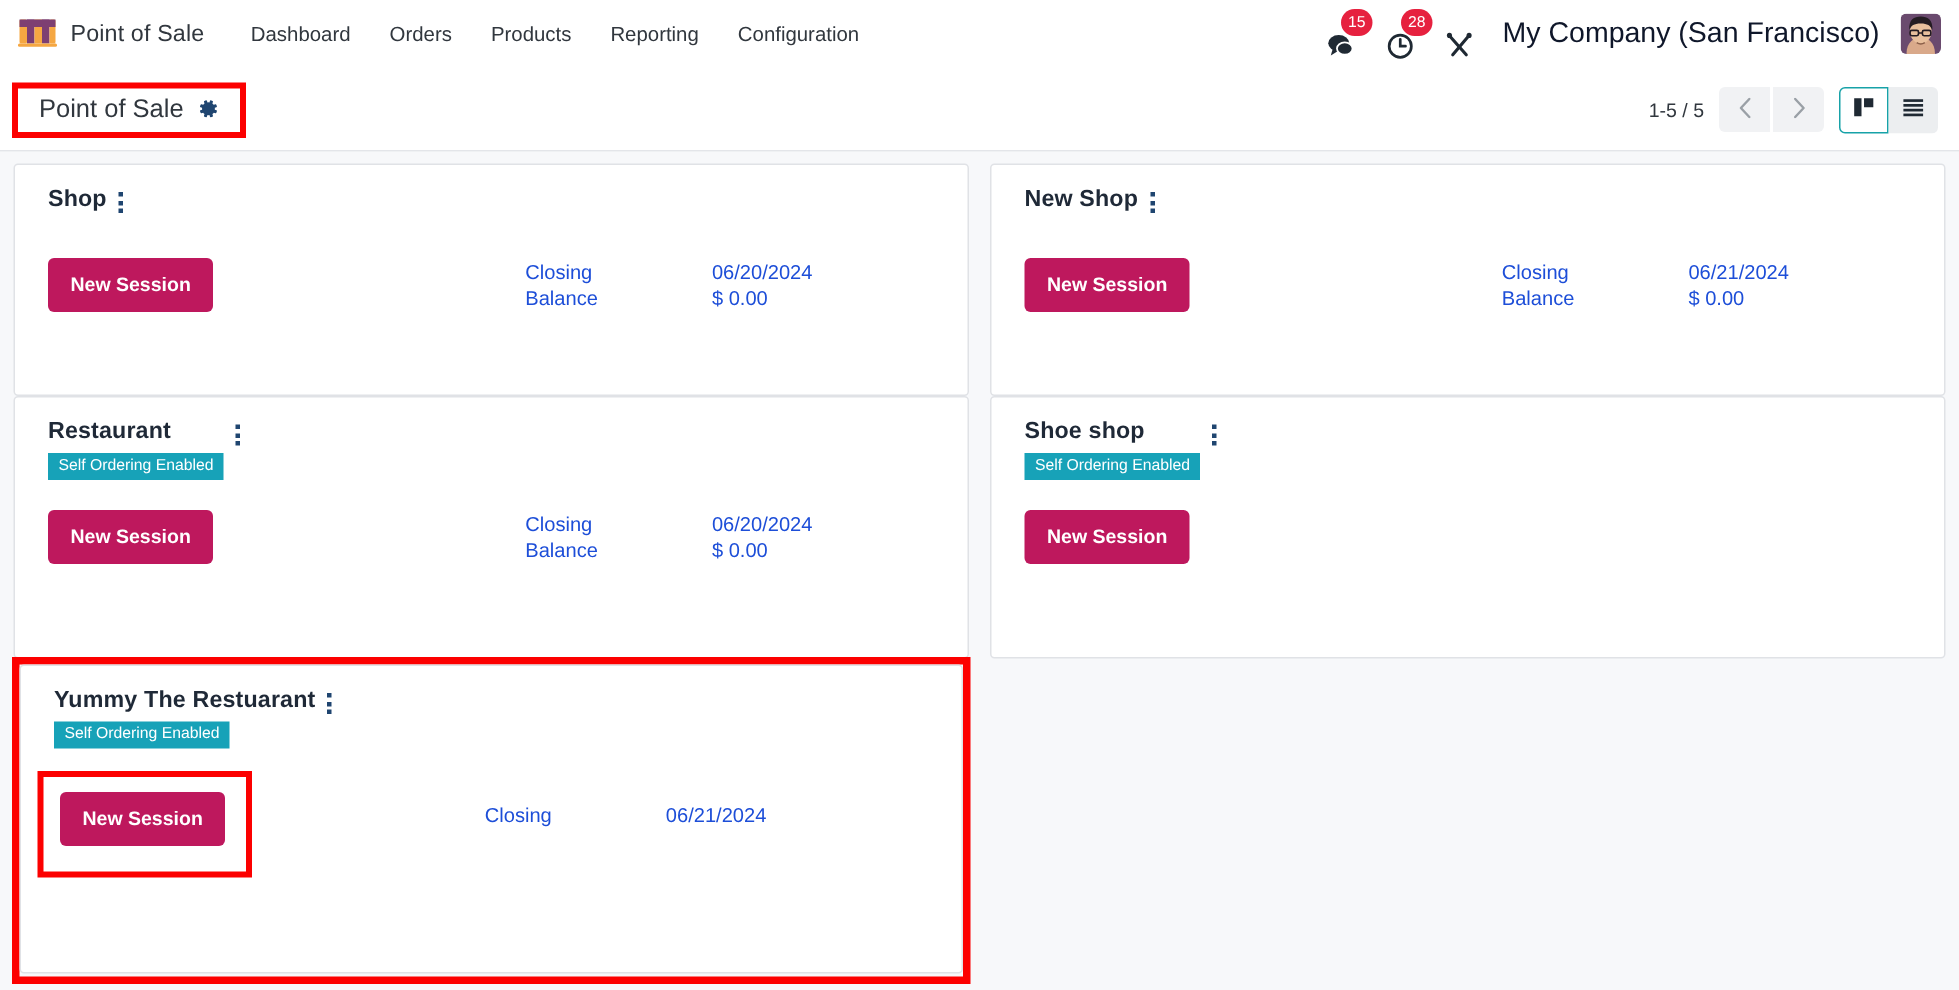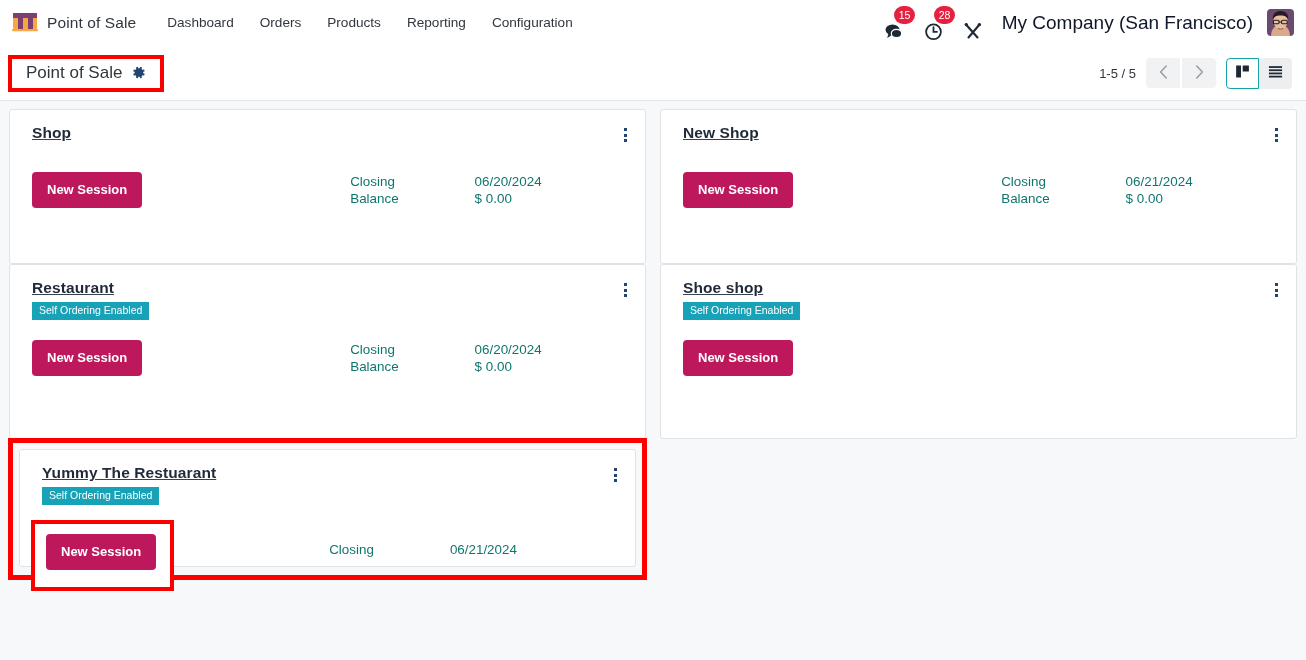--- a/index.html
+++ b/index.html
@@ -244,22 +244,20 @@
     position: relative;
     cursor: pointer;
   }
   .card.h-shop      { height: 155px; }
   .card.h-tagged    { height: 175px; }
   .card.h-yummy     { height: 175px; }
 
   .card-head {
     display: flex;
     align-items: flex-start;
-    justify-content: space-between;
-    text-decoration: underline;
   }
   .card-title {
     font-size: 15.5px;
     font-weight: bold;
     color: #1f2937;
     letter-spacing: .1px;
   }
   .kebab {
     display: flex;
     flex-direction: column;
@@ -314,21 +312,21 @@
   }
 
   .stats {
     margin-left: 208px;
     margin-top: 2px;
     display: grid;
     grid-template-columns: auto auto;
     column-gap: 76px;
     row-gap: 2px;
     font-size: 13.4px;
-    color: #0f766e;
+    color: #1d4ed8;
     white-space: nowrap;
   }
   .stats .k { text-align: left; }
   .stats .v { text-align: left; }
 
   
   .hl-outer {
     position: absolute;
     border: 5px solid #fc0000;
     pointer-events: none;
@@ -557,21 +555,21 @@
             </span>
         </div>
         <div class="card-body">
           <button class="btn-new-session">New Session</button>
         </div>
       </div>
     </div>
 
     <div class="cell">
       <div class="hl-outer" style="left:-1px; top:-1px; right:-1px; bottom:-3px;"></div>
-      <div class="card h-yummy" style="margin:10px; height:118px;">
+      <div class="card h-yummy" style="margin:4px; height:206px;">
         <div class="card-head">
           <div>
             <div class="card-title">Yummy The Restuarant</div>
             <span class="badge-self">Self Ordering Enabled</span>
           </div>
           <span class="kebab">
               <span></span>
               <span></span>
               <span></span>
             </span>

